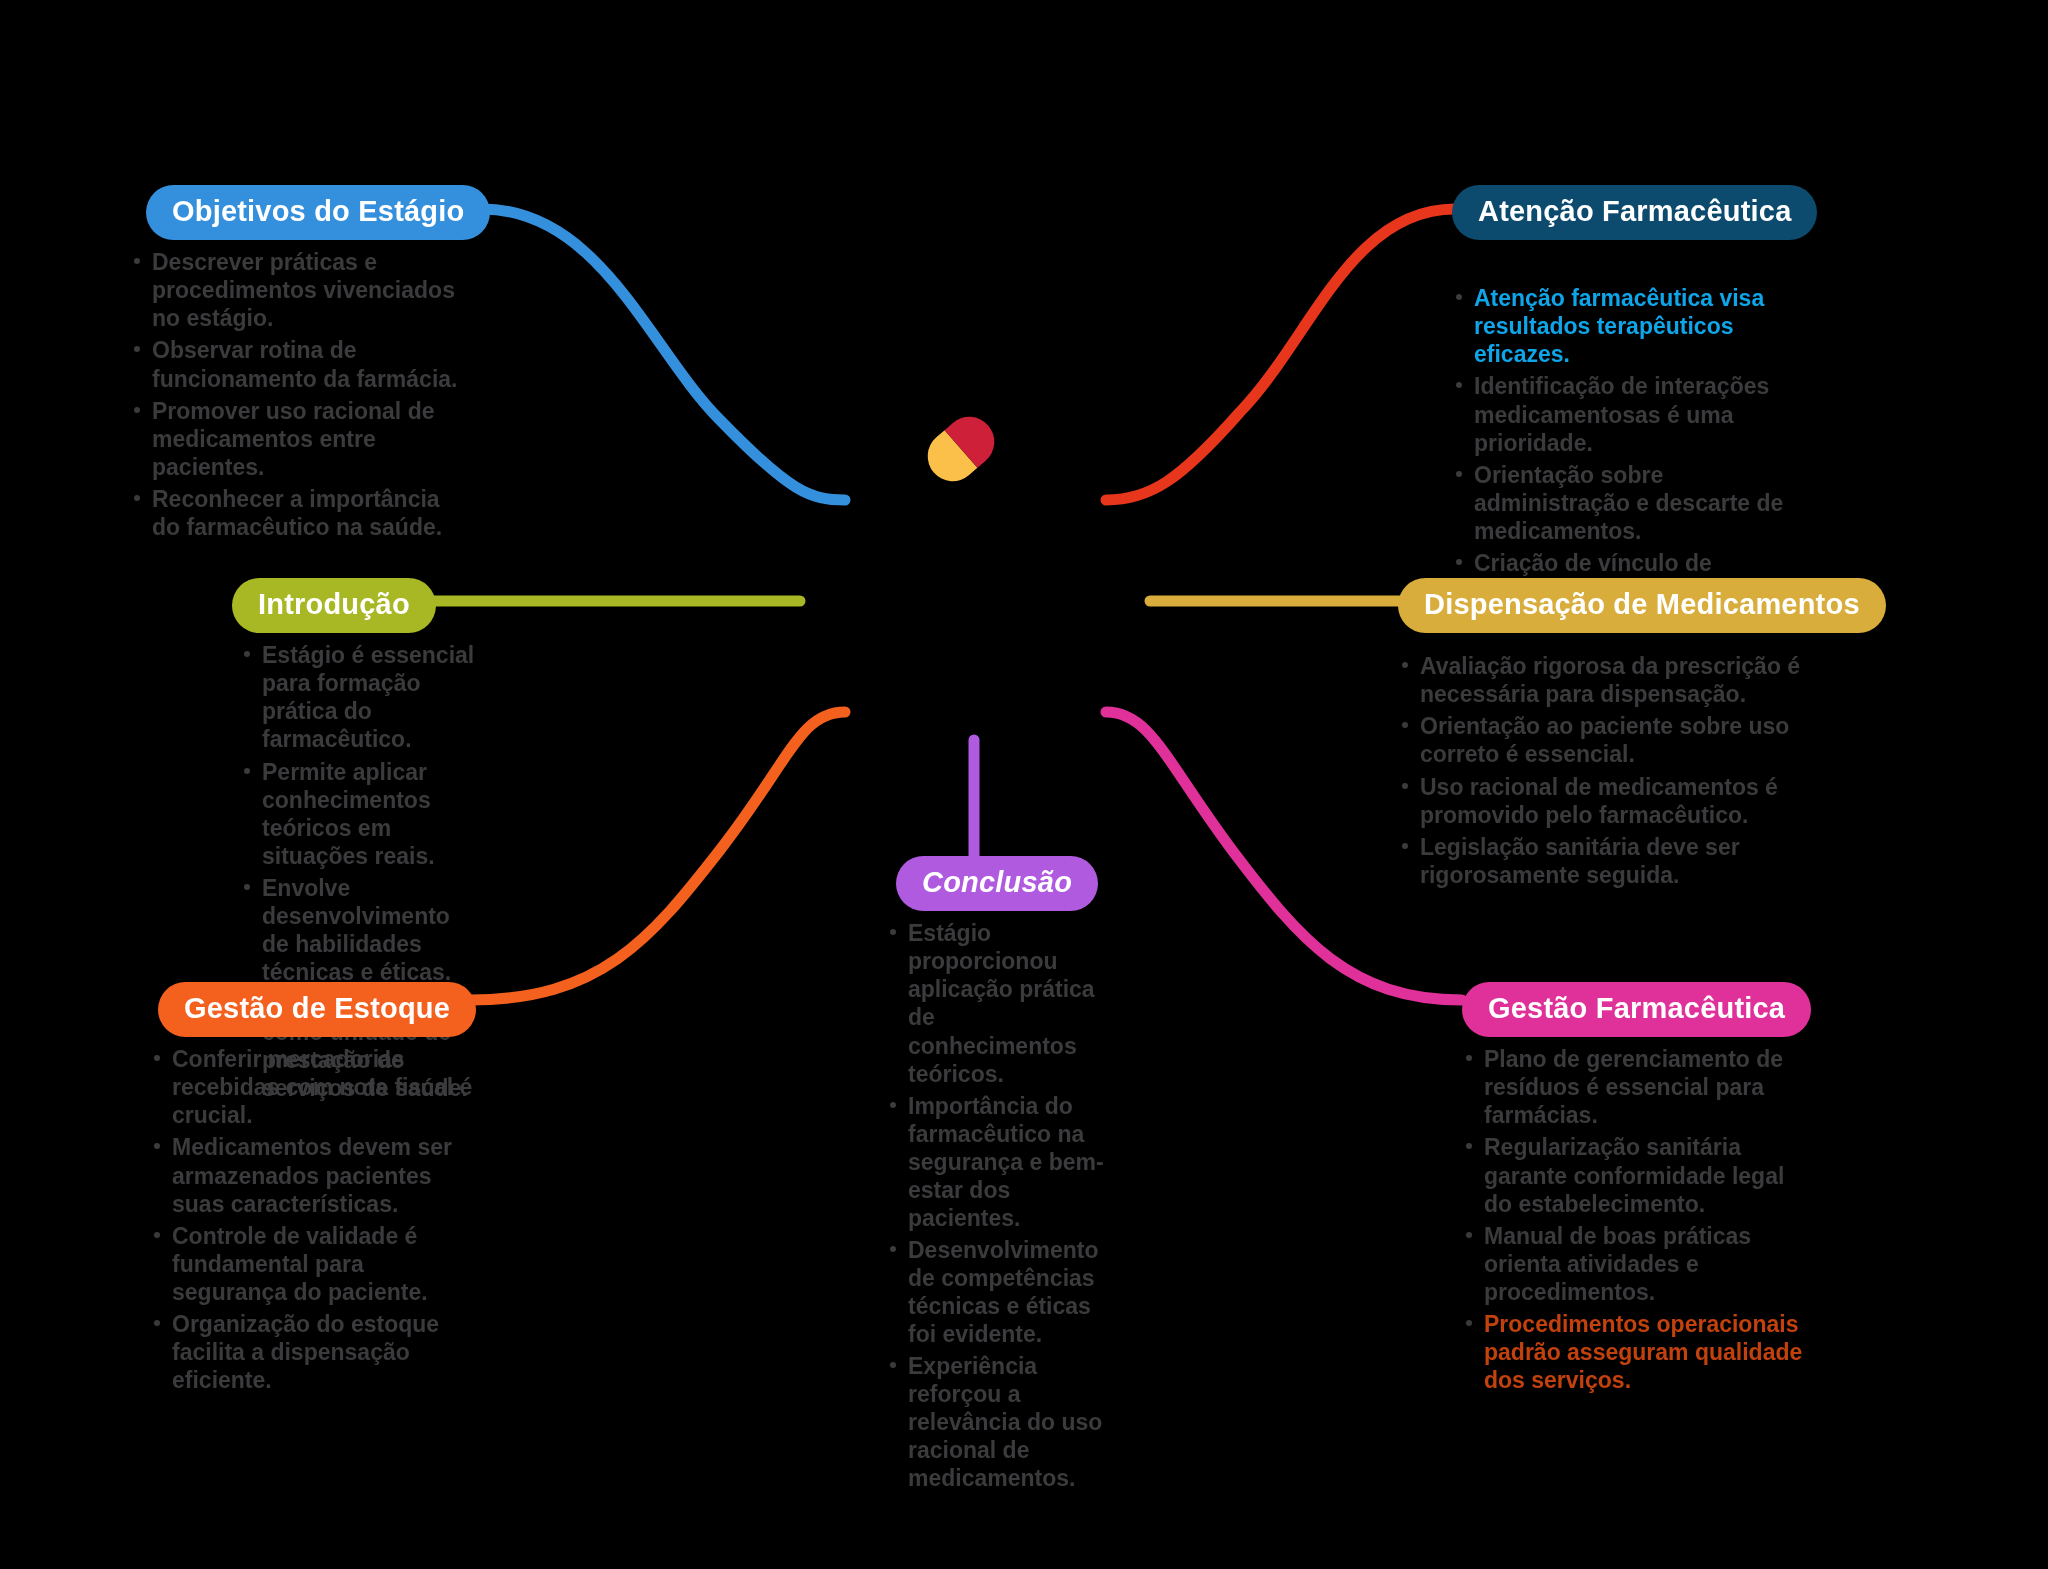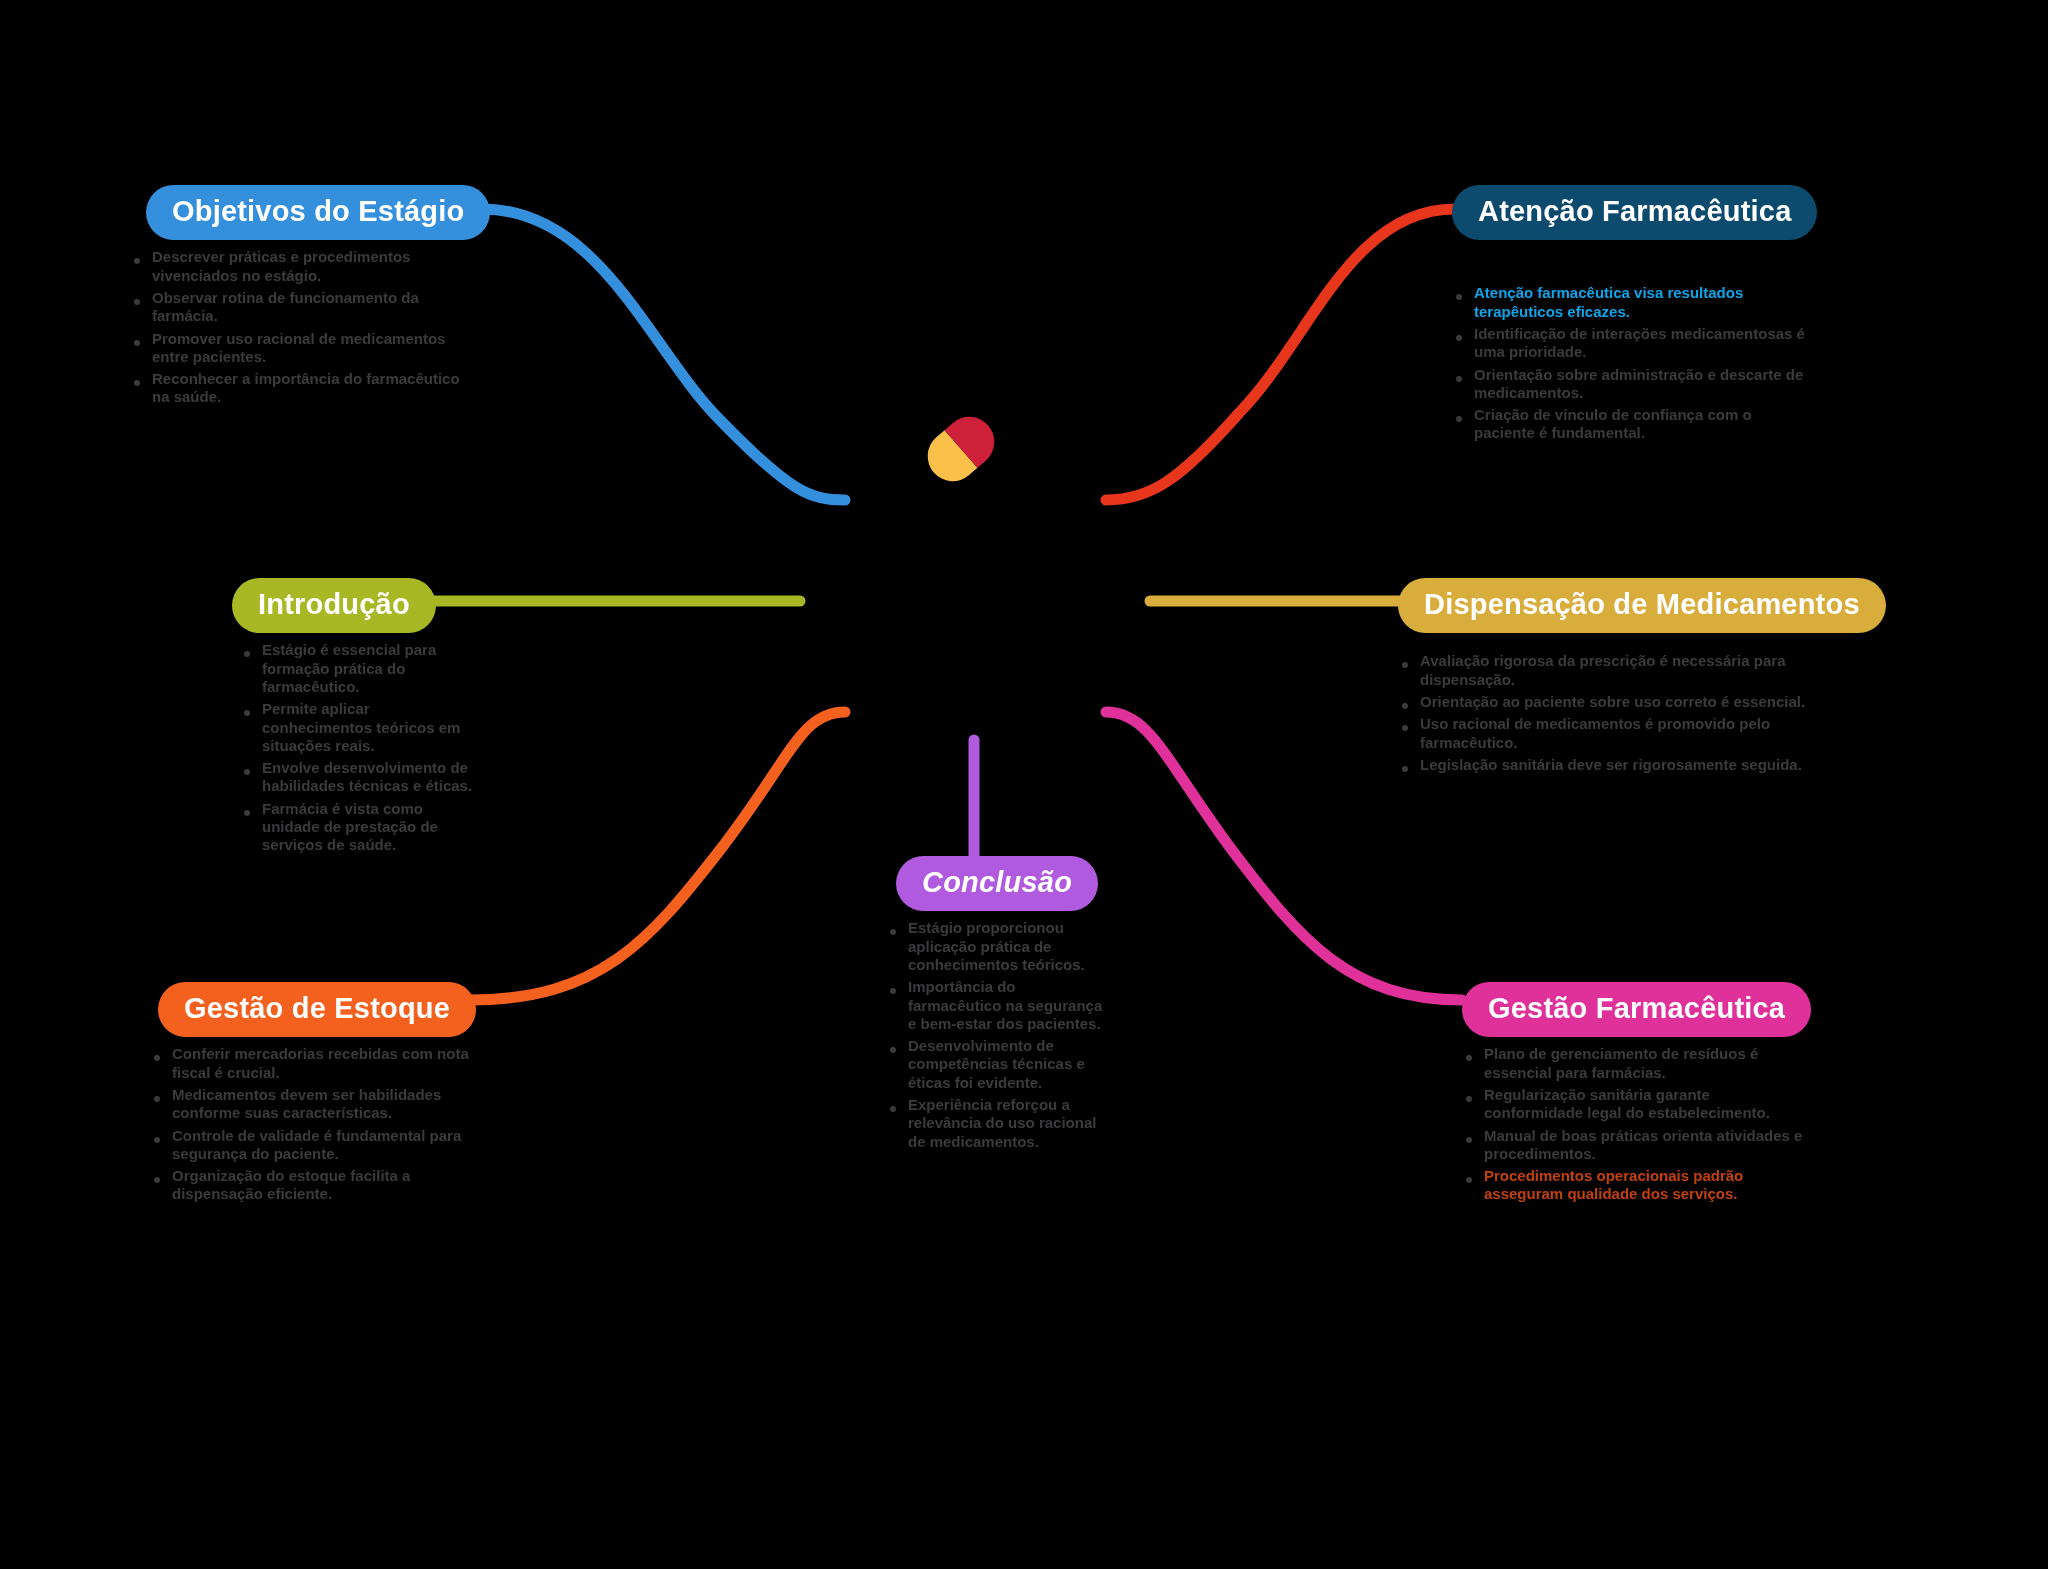--- a/index.html
+++ b/index.html
@@ -38,21 +38,21 @@
     line-height: 1.15;
   }
   .branch-list {
     list-style: none;
     margin: 8px 0 0 0;
     padding: 0;
   }
   .branch-list li {
     position: relative;
     color: #3b3b3d;
-    font-size: 15px;
+    font-size: 23px;
     line-height: 1.22;
     font-weight: 600;
     padding-left: 22px;
     margin-bottom: 4px;
   }
   .branch-list li::before {
     content: "";
     position: absolute;
     left: 4px;
     top: 10px;
@@ -171,21 +171,21 @@
       <li style="color: rgb(59, 59, 61);">Orientação ao paciente sobre uso correto é essencial.</li>
       <li style="color: rgb(59, 59, 61);">Uso racional de medicamentos é promovido pelo farmacêutico.</li>
       <li style="color: rgb(59, 59, 61);">Legislação sanitária deve ser rigorosamente seguida.</li>
     </ul>
   </div>
 
   <div class="branch b-estoque">
     <div class="branch-head" style="background-color: rgb(244, 96, 30); text-align: center;">Gestão de Estoque</div>
     <ul class="branch-list">
       <li style="color: rgb(59, 59, 61);">Conferir mercadorias recebidas com nota fiscal é crucial.</li>
-      <li style="color: rgb(59, 59, 61);">Medicamentos devem ser habilidades conforme suas características.</li>
+      <li style="color: rgb(59, 59, 61);">Medicamentos devem ser armazenados pacientes suas características.</li>
       <li style="color: rgb(59, 59, 61);">Controle de validade é fundamental para segurança do paciente.</li>
       <li style="color: rgb(59, 59, 61);">Organização do estoque facilita a dispensação eficiente.</li>
     </ul>
   </div>
 
   <div class="branch b-farmaceutica">
     <div class="branch-head" style="background-color: rgb(224, 48, 154);">Gestão Farmacêutica</div>
     <ul class="branch-list">
       <li style="color: rgb(59, 59, 61);">Plano de gerenciamento de resíduos é essencial para farmácias.</li>
       <li style="color: rgb(59, 59, 61);">Regularização sanitária garante conformidade legal do estabelecimento.</li>

